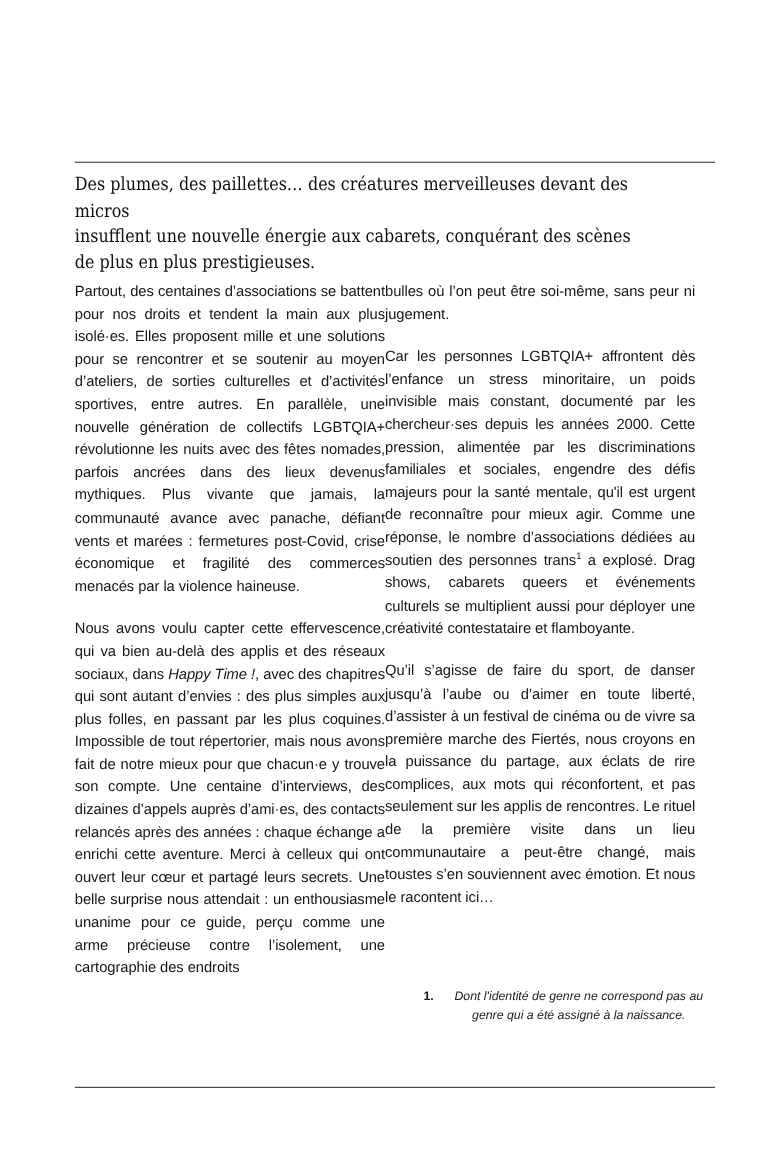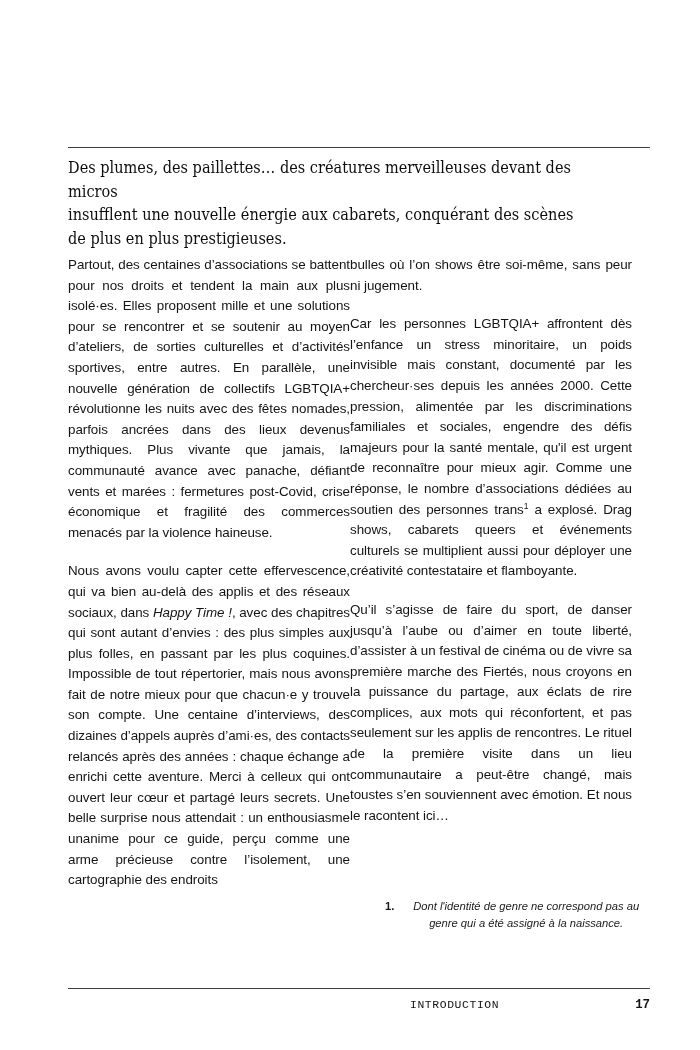--- a/index.html
+++ b/index.html
@@ -170,32 +170,28 @@
 de plus en plus prestigieuses.</p>
 
   <div class="columns">
 
     <div class="col">
       <p>Partout, des centaines d’associations se battent pour nos droits et tendent la main aux plus isolé·es. Elles proposent mille et une solutions pour se rencontrer et se soutenir au moyen d’ateliers, de sorties culturelles et d’activités sportives, entre autres. En parallèle, une nouvelle génération de collectifs LGBTQIA+ révolutionne les nuits avec des fêtes nomades, parfois ancrées dans des lieux devenus mythiques. Plus vivante que jamais, la communauté avance avec panache, défiant vents et marées : fermetures post-Covid, crise économique et fragilité des commerces menacés par la violence haineuse.</p>
       <p><span>Nous avons voulu capter cette effervescence, qui va bien au-delà des applis et des réseaux sociaux, dans </span><em>Happy Time !</em><span>, avec des chapitres qui sont autant d’envies : des plus simples aux plus folles, en passant par les plus coquines. Impossible de tout répertorier, mais nous avons fait de notre mieux pour que chacun·e y trouve son compte. Une centaine d’interviews, des dizaines d’appels auprès d’ami·es, des contacts relancés après des années : chaque échange a enrichi cette aventure. Merci à celleux qui ont ouvert leur cœur et partagé leurs secrets. Une belle surprise nous attendait : un enthousiasme unanime pour ce guide, perçu comme une arme précieuse contre l’isolement, une cartographie des endroits</span></p>
     </div>
 
     <div class="col">
-      <p>bulles où l’on shows être soi-même, sans peur ni jugement.</p>
+      <p>bulles où l’on peut être soi-même, sans peur ni jugement.</p>
       <p><span>Car les personnes LGBTQIA+ affrontent dès l’enfance un stress minoritaire, un poids invisible mais constant, documenté par les chercheur·ses depuis les années 2000. Cette pression, alimentée par les discriminations familiales et sociales, engendre des défis majeurs pour la santé mentale, qu'il est urgent de reconnaître pour mieux agir. Comme une réponse, le nombre d’associations dédiées au soutien des personnes trans</span><sup class="fn-ref">1</sup><span> a explosé. Drag shows, cabarets queers et événements culturels se multiplient aussi pour déployer une créativité contestataire et flamboyante.</span></p>
       <p>Qu’il s’agisse de faire du sport, de danser jusqu’à l’aube ou d’aimer en toute liberté, d’assister à un festival de cinéma ou de vivre sa première marche des Fiertés, nous croyons en la puissance du partage, aux éclats de rire complices, aux mots qui réconfortent, et pas seulement sur les applis de rencontres. Le rituel de la première visite dans un lieu communautaire a peut-être changé, mais toustes s’en souviennent avec émotion. Et nous le racontent ici…</p>
     </div>
 
   </div>
 
   <div class="footnote">
     <span class="footnote-marker">1.</span>
     <span class="footnote-text">Dont l'identité de genre ne correspond pas au genre qui a été assigné à la naissance.</span>
   </div>
 
   <div class="rule rule-footer"></div>
 
-  <div class="footer">
-    <span class="footer-section">INTRODUCTION</span>
-    <span class="footer-page">17</span>
-  </div>
 
 </div>
 
 </body></html>

